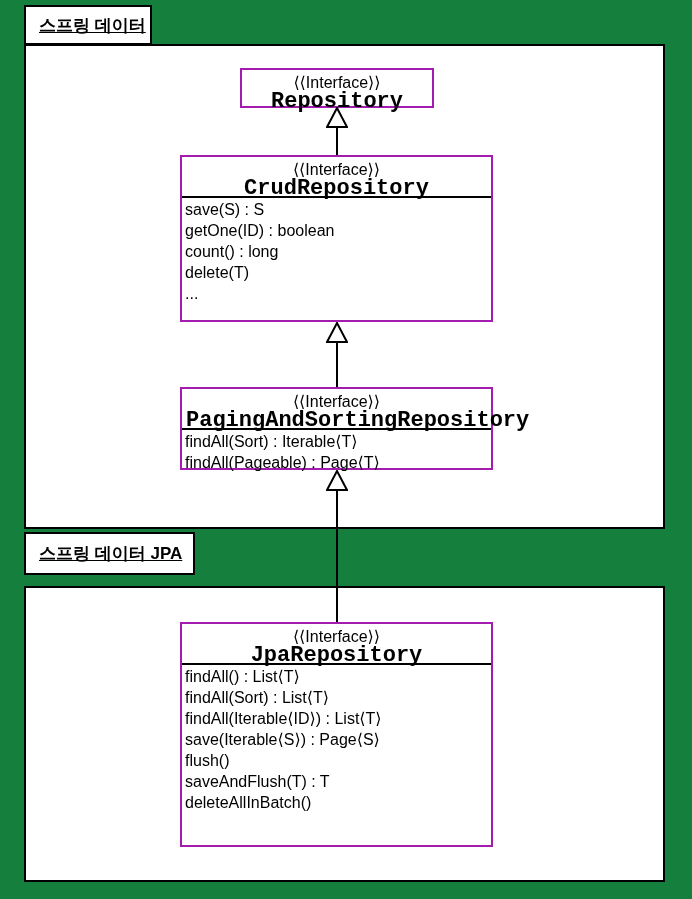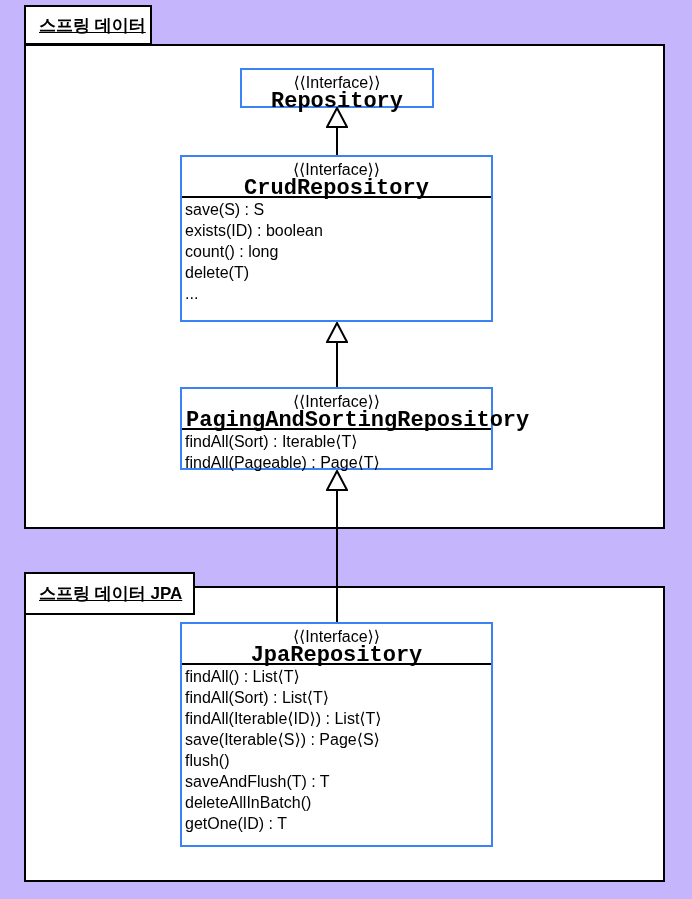--- a/index.html
+++ b/index.html
@@ -8,21 +8,21 @@
     background: #ffffff;
   }
   body {
     font-family: "Liberation Sans", "DejaVu Sans", sans-serif;
     -webkit-font-smoothing: antialiased;
   }
   #canvas {
     position: relative;
     width: 692px;
     height: 899px;
-    background: #c4b5fd;
+    background: #15803d;
     overflow: hidden;
   }
 
   
   .pkg-tab {
     position: absolute;
     box-sizing: border-box;
     border: 2px solid #000000;
     background: #ffffff;
     display: flex;
@@ -43,21 +43,21 @@
     box-sizing: border-box;
     border: 2px solid #000000;
     background: #ffffff;
     z-index: 1;
   }
 
   
   .cls {
     position: absolute;
     box-sizing: border-box;
-    border: 2px solid #3b82f6;
+    border: 2px solid #a21caf;
     background: #ffffff;
     z-index: 4;
   }
   .cls-header {
     box-sizing: border-box;
     border-bottom: 2px solid #000000;
     text-align: center;
     padding: 3px 4px 4px 4px;
     line-height: 18px;
   }
@@ -122,21 +122,21 @@
     <polygon points="11,1 21,20 1,20" fill="#ffffff" stroke="#000000" stroke-width="2"></polygon>
   </svg>
 
   <div class="cls" style="left:180px; top:155px; width:313px; height:167px;">
     <div class="cls-header" style="height:41px;">
       <span class="cls-stereotype">⟨⟨Interface⟩⟩</span>
       <span class="cls-name">CrudRepository</span>
     </div>
     <div class="cls-body">
       <span class="cls-method">save(S) : S</span>
-      <span class="cls-method">exists(ID) : boolean</span>
+      <span class="cls-method">getOne(ID) : boolean</span>
       <span class="cls-method">count() : long</span>
       <span class="cls-method">delete(T)</span>
       <span class="cls-method">...</span>
     </div>
   </div>
 
   <div class="gen-line" style="left:336px; top:342px; height:46px;"></div>
   <svg class="gen-tri" style="left:326px; top:322px;" width="22" height="21" viewBox="0 0 22 21">
     <polygon points="11,1 21,20 1,20" fill="#ffffff" stroke="#000000" stroke-width="2"></polygon>
   </svg>
@@ -151,34 +151,33 @@
       <span class="cls-method">findAll(Pageable) : Page⟨T⟩</span>
     </div>
   </div>
 
   <div class="gen-line" style="left:336px; top:490px; height:133px;"></div>
   <svg class="gen-tri" style="left:326px; top:470px;" width="22" height="21" viewBox="0 0 22 21">
     <polygon points="11,1 21,20 1,20" fill="#ffffff" stroke="#000000" stroke-width="2"></polygon>
   </svg>
 
   <div class="pkg-frame" style="left:24px; top:586px; width:641px; height:296px;"></div>
-  <div class="pkg-tab" style="left:24px; top:572px; width:171px; height:43px;">
+  <div class="pkg-tab" style="left:24px; top:532px; width:171px; height:43px;">
     <span class="pkg-tab-label">스프링 데이터 JPA</span>
   </div>
 
   <div class="cls" style="left:180px; top:622px; width:313px; height:225px;">
     <div class="cls-header" style="height:41px;">
       <span class="cls-stereotype">⟨⟨Interface⟩⟩</span>
       <span class="cls-name">JpaRepository</span>
     </div>
     <div class="cls-body">
       <span class="cls-method">findAll() : List⟨T⟩</span>
       <span class="cls-method">findAll(Sort) : List⟨T⟩</span>
       <span class="cls-method">findAll(Iterable⟨ID⟩) : List⟨T⟩</span>
       <span class="cls-method">save(Iterable⟨S⟩) : Page⟨S⟩</span>
       <span class="cls-method">flush()</span>
       <span class="cls-method">saveAndFlush(T) : T</span>
       <span class="cls-method">deleteAllInBatch()</span>
-      <span class="cls-method">getOne(ID) : T</span>
     </div>
   </div>
 
 </div>
 
 </body></html>

